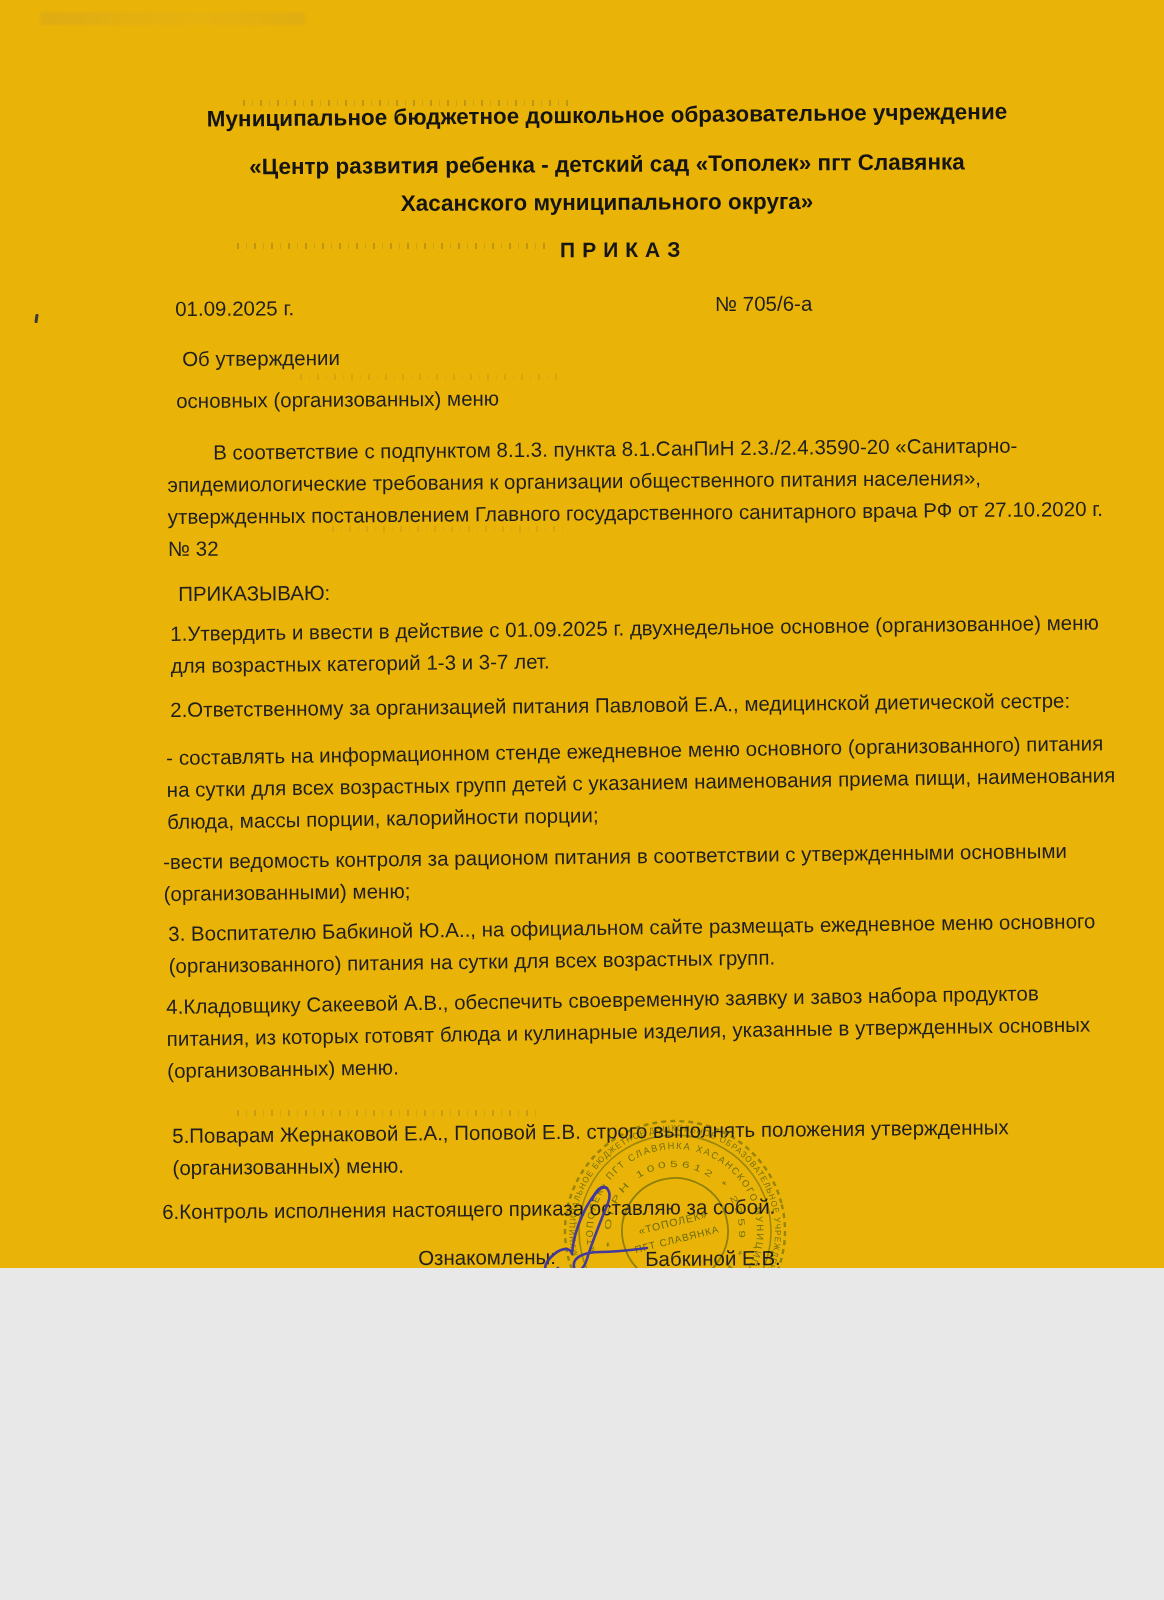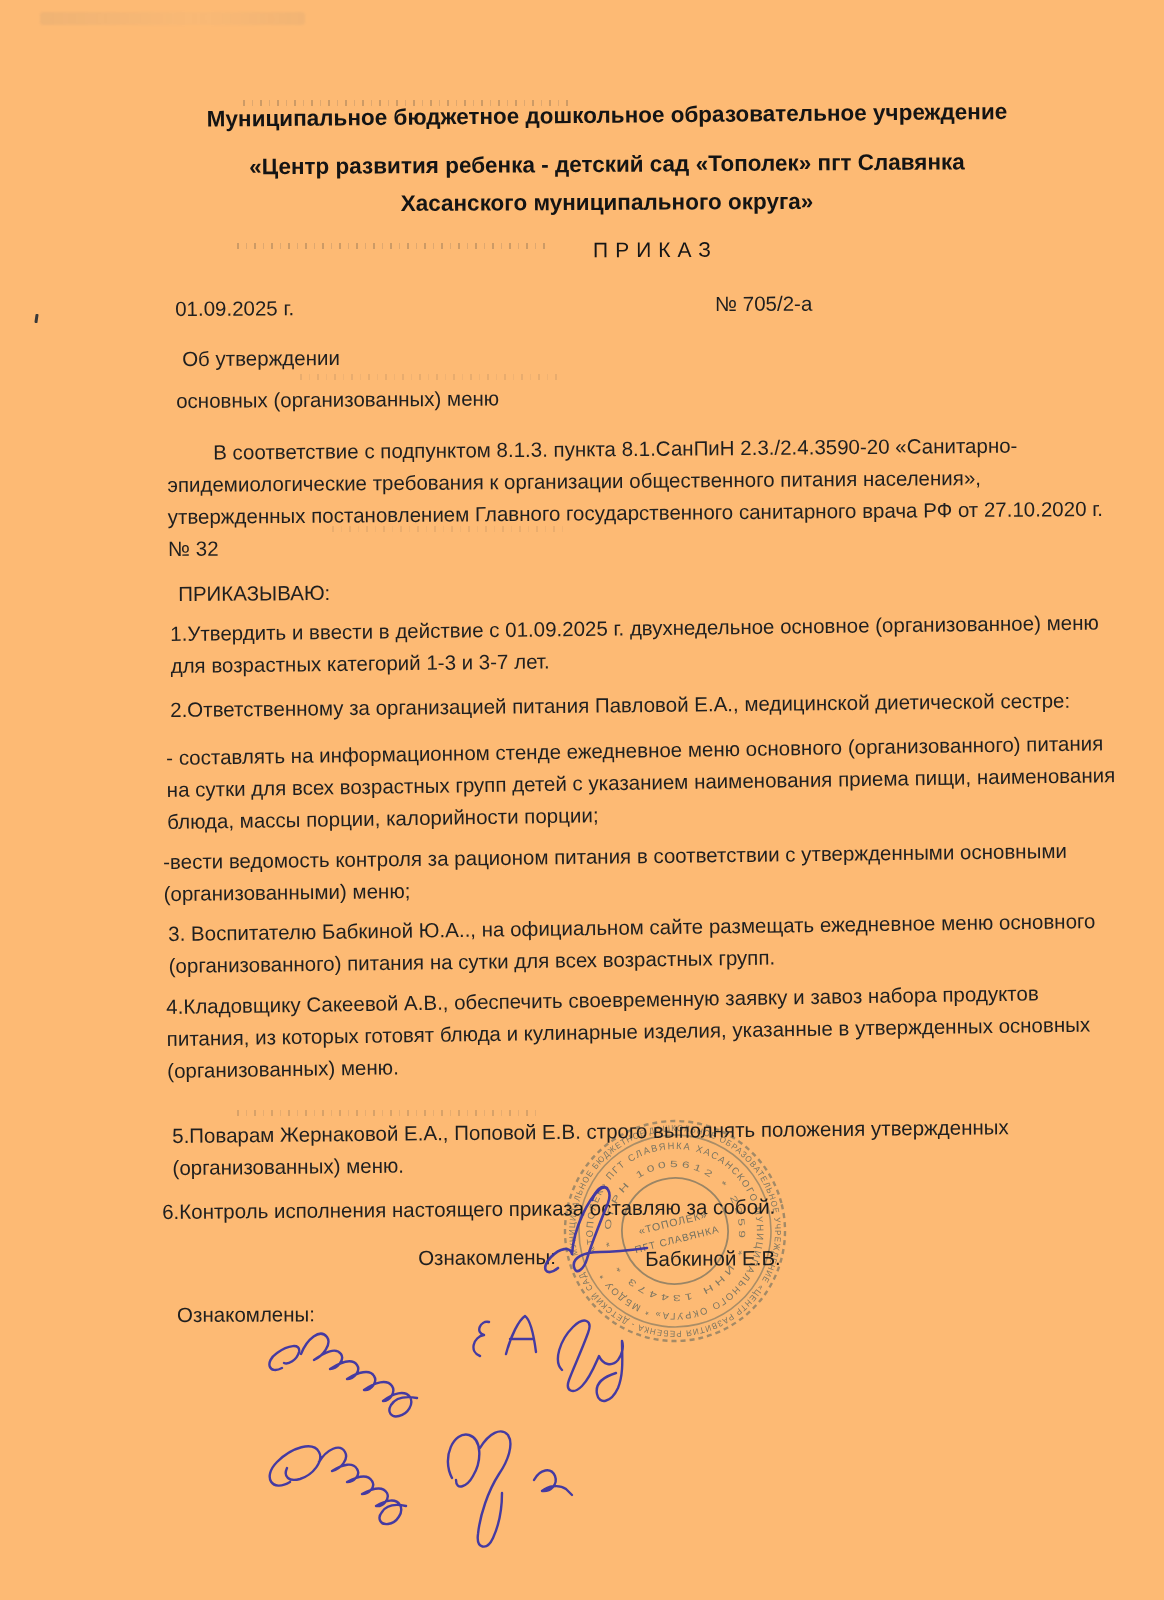--- a/index.html
+++ b/index.html
@@ -1,29 +1,29 @@
 <!DOCTYPE html>
 <html><head>
 <meta charset="utf-8">
 <style>
   html,body{margin:0;padding:0;background:#e8e8e8;}
   .page{
-    position:relative; width:1164px; height:1600px; margin:0 auto;
-    background:#fdba74; overflow:hidden;
+    position:relative; width:1164px; height:1268px; margin:0 auto;
+    background:#eab308; overflow:hidden;
     font-family:"Liberation Sans", sans-serif; color:#1e1e1e;
   }
   .abs{position:absolute;}
   
   .hline{left:0; right:0; padding-left:50px; text-align:center;
          font-weight:bold; font-size:22.5px; color:#141414; transform-origin:center;}
   .h1{top:103px; transform:rotate(-0.55deg);}
   .h2{top:152px; transform:rotate(-0.4deg);}
   .h3{top:190px; transform:rotate(-0.3deg);}
-  .prikaz{top:238px; left:560px; font-weight:normal; font-size:21px;
-          letter-spacing:7px; color:#161616; transform:rotate(-0.3deg);margin-left:33px;}
+  .prikaz{top:238px; left:560px; font-weight:bold; font-size:21px;
+          letter-spacing:7px; color:#161616; transform:rotate(-0.3deg);}
   
   .txt{font-size:20.5px; line-height:32px; white-space:pre-line;
        transform-origin:left top; color:#1f1f1f;}
   .date{top:293px; left:175px; transform:rotate(-0.35deg);}
   .num{top:288px; left:715px; transform:rotate(-0.2deg);}
   .subj1{top:343px; left:182px; transform:rotate(-0.4deg);}
   .subj2{top:385px; left:176px; transform:rotate(-0.45deg);}
   .preamble{top:437px; left:167px; width:980px; text-indent:46px; transform:rotate(-0.5deg);}
   .orderword{top:578px; left:178px; transform:rotate(-0.4deg);}
   .item{left:170px; width:985px;}
@@ -63,21 +63,21 @@
   <div class="abs speckle" style="top:526px; left:332px; width:238px; opacity:.18;"></div>
   <div class="abs speckle" style="top:1110px; left:237px; width:300px; opacity:.35;"></div>
   <div class="abs tick" style="top:314px; left:35px;"></div>
 
   <div class="abs hline h1">Муниципальное бюджетное дошкольное образовательное учреждение</div>
   <div class="abs hline h2">«Центр развития ребенка -  детский сад «Тополек» пгт Славянка</div>
   <div class="abs hline h3">Хасанского муниципального округа»</div>
   <div class="abs prikaz">ПРИКАЗ</div>
 
   <div class="abs txt date">01.09.2025 г.</div>
-  <div class="abs txt num">№ 705/2-а</div>
+  <div class="abs txt num">№ 705/6-а</div>
 
   <div class="abs txt subj1">Об утверждении</div>
   <div class="abs txt subj2">основных (организованных) меню</div>
 
   <div class="abs txt preamble">В соответствие  с подпунктом 8.1.3. пункта 8.1.СанПиН 2.3./2.4.3590-20 «Санитарно-
 эпидемиологические требования к организации общественного питания населения»,
 утвержденных постановлением Главного государственного санитарного врача РФ от 27.10.2020 г.
 № 32</div>
 
   <div class="abs txt orderword">ПРИКАЗЫВАЮ:</div>

